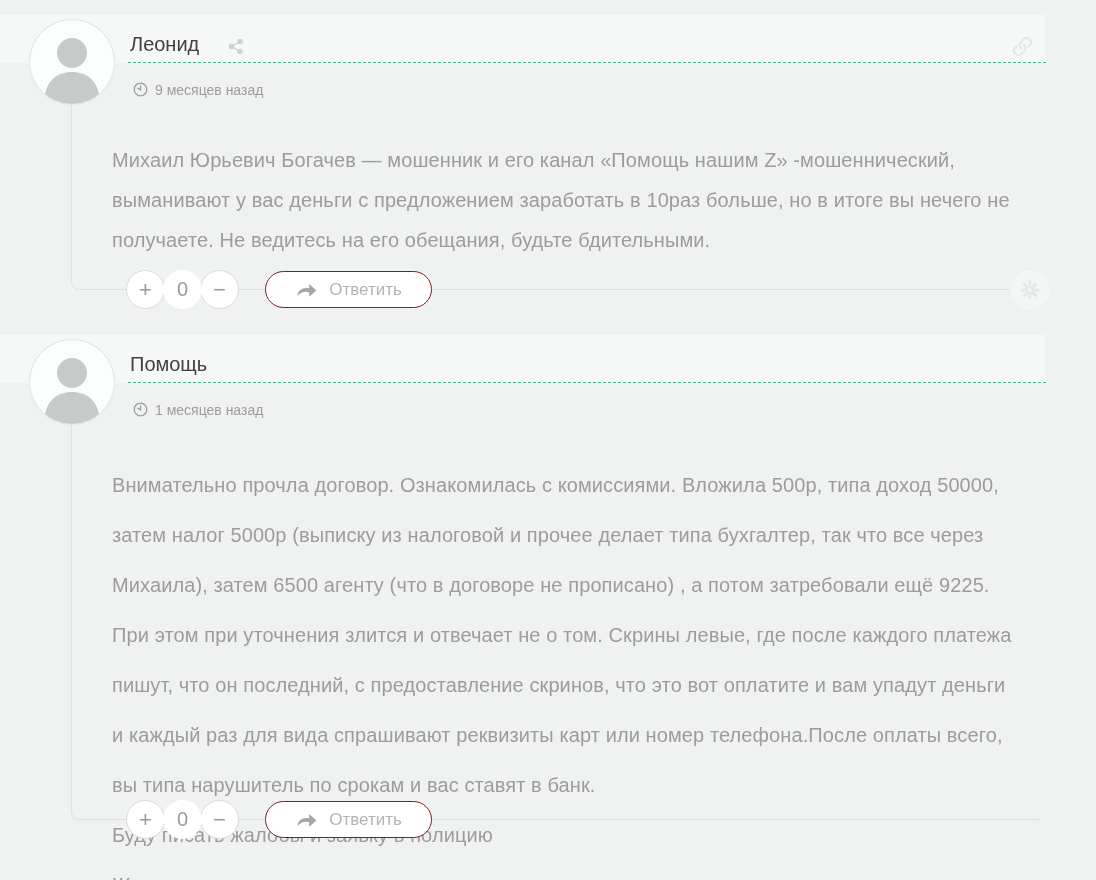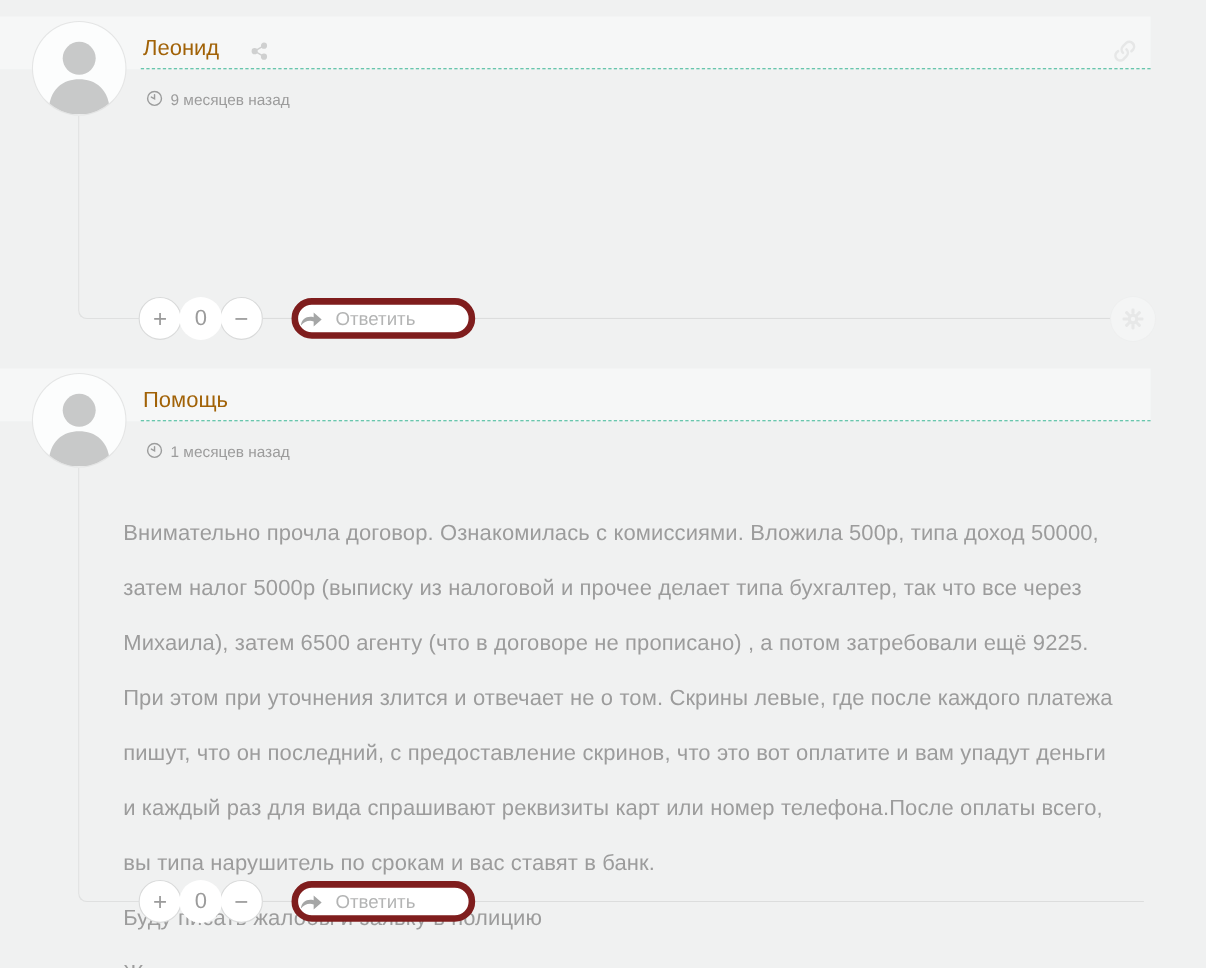--- a/index.html
+++ b/index.html
@@ -11,21 +11,21 @@
   .comment { position:absolute; left:0; width:1096px; }
   .comment.c1 { top:0; height:320px; }
   .comment.c2 { top:320px; height:560px; }
 
   .header-band { position:absolute; left:0; top:15px; width:1046px; height:48px; background:#f6f7f7; }
 
   .avatar { position:absolute; left:30px; top:20px; width:84px; height:84px; border-radius:50%;
             background:#fcfdfd; box-shadow:0 0 0 1px #e4e5e5; overflow:hidden; z-index:3; }
   .avatar svg { display:block; width:84px; height:84px; }
 
-  .author { position:absolute; left:130px; top:33px; font-size:20px; color:#a16207; cursor:pointer; z-index:2; }
+  .author { position:absolute; left:130px; top:33px; font-size:20px; color:#404040; cursor:pointer; z-index:2; }
   .share { position:absolute; left:227px; top:38px; width:17px; height:17px; z-index:2; cursor:pointer; }
   .permalink { position:absolute; left:1011px; top:35px; width:23px; height:23px; z-index:2; cursor:pointer; }
 
   .dashed { position:absolute; left:128px; top:62px; width:918px; height:0; border-top:1px dashed #3bb795; z-index:2; }
 
   .time-row { position:absolute; left:133px; top:82px; display:flex; align-items:flex-start; gap:7px; color:#9c9c9c; font-size:14px; }
   .time-row svg { width:15px; height:15px; }
 
   .body-text { position:absolute; left:112px; top:140px; width:905px; color:#9c9c9c; font-size:20px;
                white-space:pre-line; letter-spacing:0.1px; }
@@ -51,22 +51,22 @@
   .btn-plus { left:126px; }
   .vote-count { left:163px; }
   .btn-minus { left:200px; }
 
   .hline { position:absolute; top:19px; height:0; border-top:1px solid #dcdddd; }
   .line-a { left:239px; width:27px; }
   .c1 .line-b { left:431px; width:582px; }
   .c2 .line-b { left:431px; width:609px; border-radius:2px; }
 
   .reply-btn { position:absolute; left:265px; top:1px; width:167px; height:37px; border-radius:19px;
-               background:#fff; border:6px solid #7f1d1d; display:flex; align-items:center;
-               justify-content:flex-start; gap:10px; cursor:pointer; z-index:2; }
+               background:#fff; border:1px solid #7f1d1d; display:flex; align-items:center;
+               justify-content:center; gap:10px; cursor:pointer; z-index:2; }
   .reply-btn .label { color:#b3b4b4; font-size:17px; }
   .reply-btn svg { width:24px; height:18px; }
 
   .gear-wrap { position:absolute; left:1010px; top:0; width:40px; height:40px; border-radius:50%;
                background:#f4f5f5; box-shadow:0 0 0 1px #eeefef; display:flex; align-items:center;
                justify-content:center; cursor:pointer; z-index:2; }
   .gear-wrap svg { width:20px; height:20px; }
 </style>
 </head>
 <body>
@@ -111,20 +111,21 @@
     <div class="dashed"></div>
 
     <div class="time-row">
       <svg viewBox="0 0 15 15">
         <circle cx="7.5" cy="7.5" r="6.3" fill="none" stroke="#9c9d9d" stroke-width="1.3"></circle>
         <path d="M7.5 4 L7.5 7.8 L4.6 6.2" fill="none" stroke="#9c9d9d" stroke-width="1.3" stroke-linecap="round"></path>
       </svg>
       <span>9 месяцев назад</span>
     </div>
 
+    <div class="body-text">Михаил Юрьевич Богачев — мошенник и его канал «Помощь нашим Z» -мошеннический, выманивают у вас деньги с предложением заработать в 10раз больше, но в итоге вы нечего не получаете. Не ведитесь на его обещания, будьте бдительными.</div>
 
     <div class="actions">
       <button class="vote-btn btn-plus">+</button>
       <div class="vote-count">0</div>
       <button class="vote-btn btn-minus">−</button>
       <div class="hline line-a"></div>
       <button class="reply-btn">
         <svg viewBox="0 0 28 20">
           <path d="M3 17 C3.5 9.5 10 6.5 16.5 8.2 L16.5 3 L25 10.5 L16.5 18 L16.5 12.6 C11.5 11 6.5 12.5 3 17 Z" fill="#a5a6a6"></path>
         </svg>

